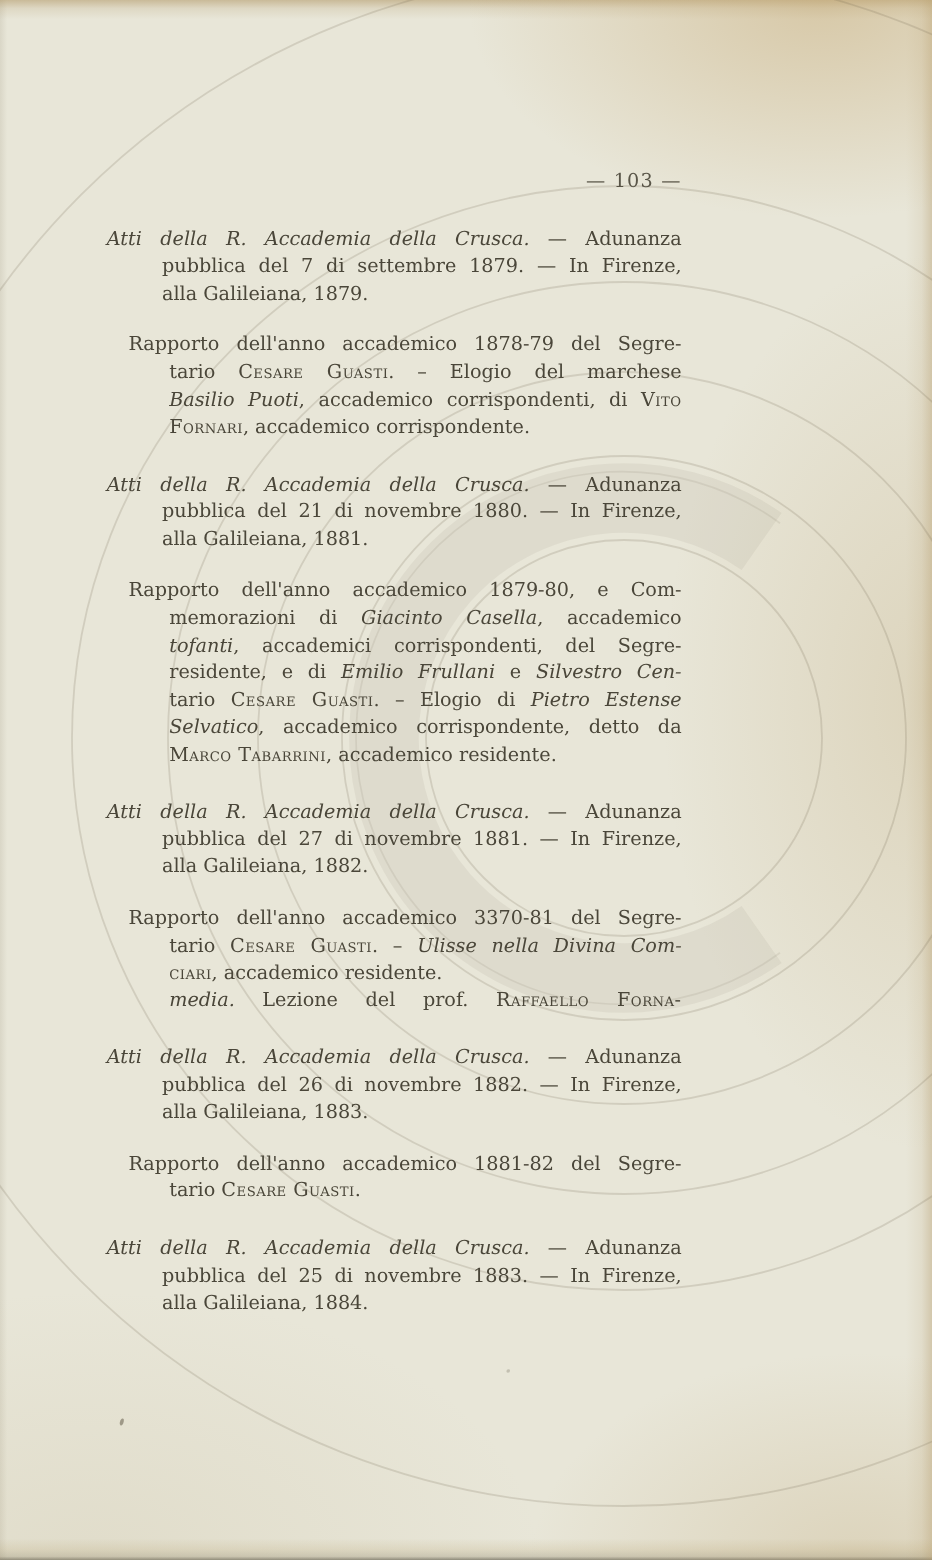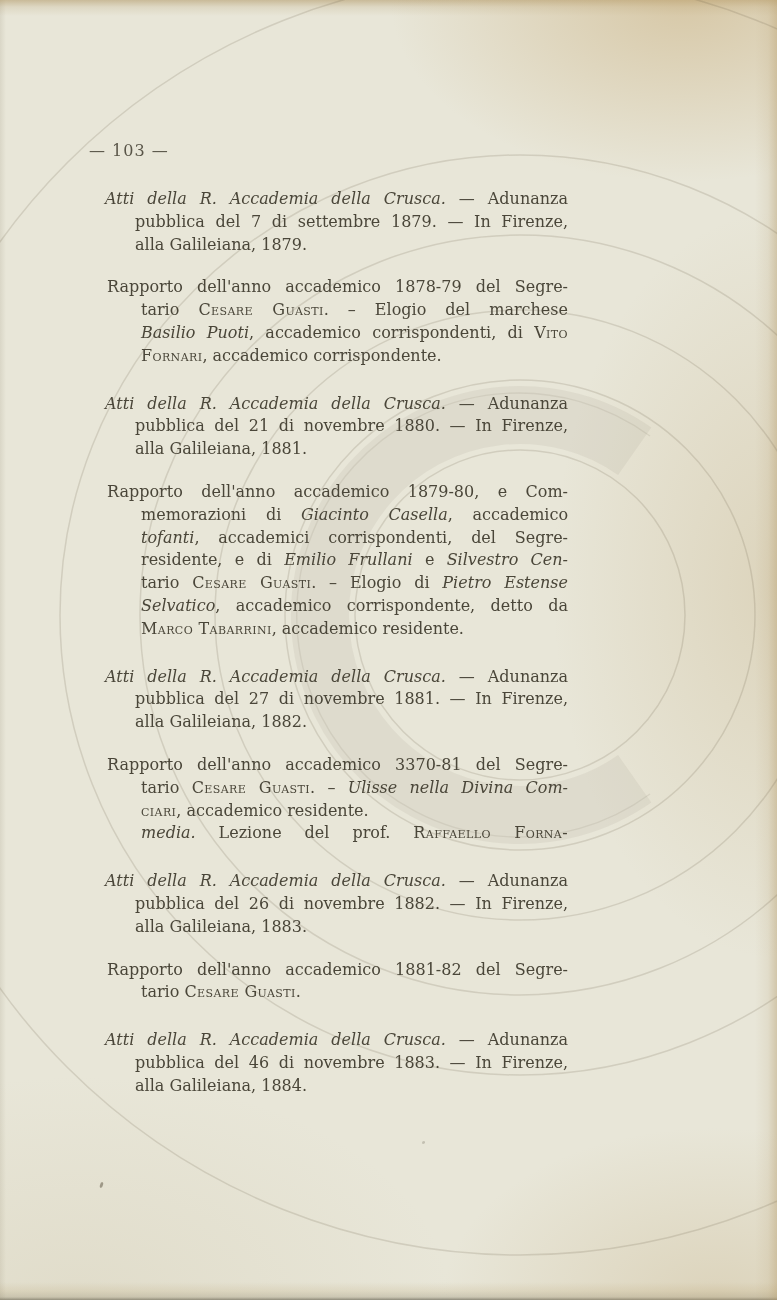--- a/index.html
+++ b/index.html
@@ -25,37 +25,37 @@
       radial-gradient(500px 300px at 10% 100%, rgba(185,170,130,0.16), rgba(185,170,130,0.0) 75%),
       linear-gradient(to bottom, rgba(176,150,100,0.55), rgba(176,150,100,0.18) 7px, rgba(176,150,100,0.0) 16px),
       linear-gradient(to left, rgba(176,150,102,0.40), rgba(176,150,102,0.12) 9px, rgba(176,150,102,0.0) 22px),
       linear-gradient(to right, rgba(130,120,95,0.14), rgba(130,120,95,0.0) 6px),
       linear-gradient(to top, rgba(90,86,70,0.65), rgba(140,130,100,0.30) 3px, rgba(190,172,128,0.22) 9px, rgba(190,172,128,0.0) 18px),
       var(--paper);
   }
   .wm{position:absolute;left:0;top:0;pointer-events:none;}
   .header{
     position:absolute;left:89px;top:141px;width:479px;
-    text-align:left;font-size:16px;color:var(--ink);
+    text-align:right;font-size:16px;color:var(--ink);
     letter-spacing:1px;opacity:0.9;
   }
   .textblock{
     position:absolute;left:89px;top:188px;width:479px;
     font-size:16px;line-height:22.8px;color:var(--ink);
   }
   .para{margin:0;}
   .p-atti{margin-top:25px;}
   .textblock .para:first-child{margin-top:0;}
   .p-rapporto{margin-top:3px;}
   .line{
     text-align:justify;text-align-last:justify;
     white-space:normal;
   }
   .line.last{text-align-last:left;}
-  .a0{margin-left:16px;}
+  .a0{margin-left:0;}
   .a1{margin-left:46px;}
   .r0{margin-left:18px;margin-top:20px;}
   .r1{margin-left:52px;}
   .run-r{font-style:normal;}
   .run-i{font-style:italic;}
   .run-sc{font-variant:small-caps;letter-spacing:0.4px;}
   .speck{
     position:absolute;background:rgba(100,92,75,0.55);
     border-radius:60% 40% 60% 40%;
   }
@@ -123,19 +123,19 @@
       <div class="line a0"><span class="run-i">Atti della R. Accademia della Crusca.</span><span class="run-r"> — Adunanza</span></div>
       <div class="line a1"><span class="run-r">pubblica del 26 di novembre 1882. — In Firenze,</span></div>
       <div class="line a1 last"><span class="run-r">alla Galileiana, 1883.</span></div>
     </div>
     <div class="para p-rapporto">
       <div class="line r0"><span class="run-r">Rapporto dell'anno accademico 1881-82 del Segre-</span></div>
       <div class="line r1 last"><span class="run-r">tario </span><span class="run-sc">Cesare Guasti</span><span class="run-r">.</span></div>
     </div>
     <div class="para p-atti">
       <div class="line a0"><span class="run-i">Atti della R. Accademia della Crusca.</span><span class="run-r"> — Adunanza</span></div>
-      <div class="line a1"><span class="run-r">pubblica del 46 di novembre 1883. — In Firenze,</span></div>
+      <div class="line a1"><span class="run-r">pubblica del 25 di novembre 1883. — In Firenze,</span></div>
       <div class="line a1 last"><span class="run-r">alla Galileiana, 1884.</span></div>
     </div>
   </div>
 
 <span class="speck s1"></span>
 <span class="speck s2"></span>
 
 </body></html>

